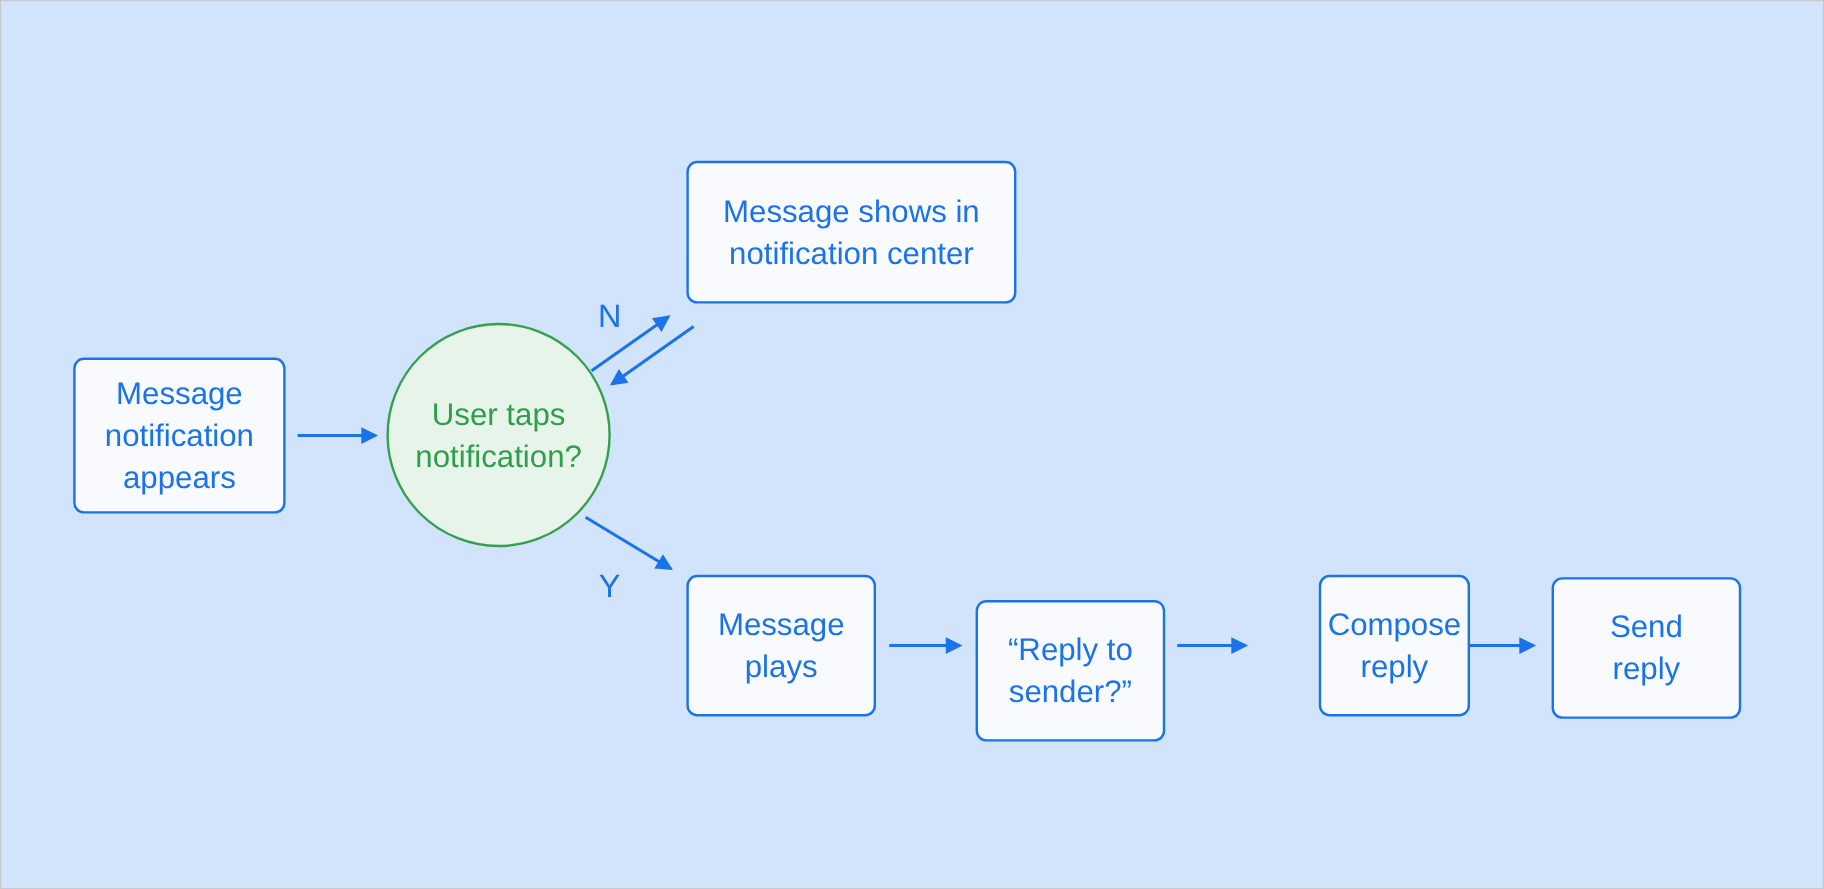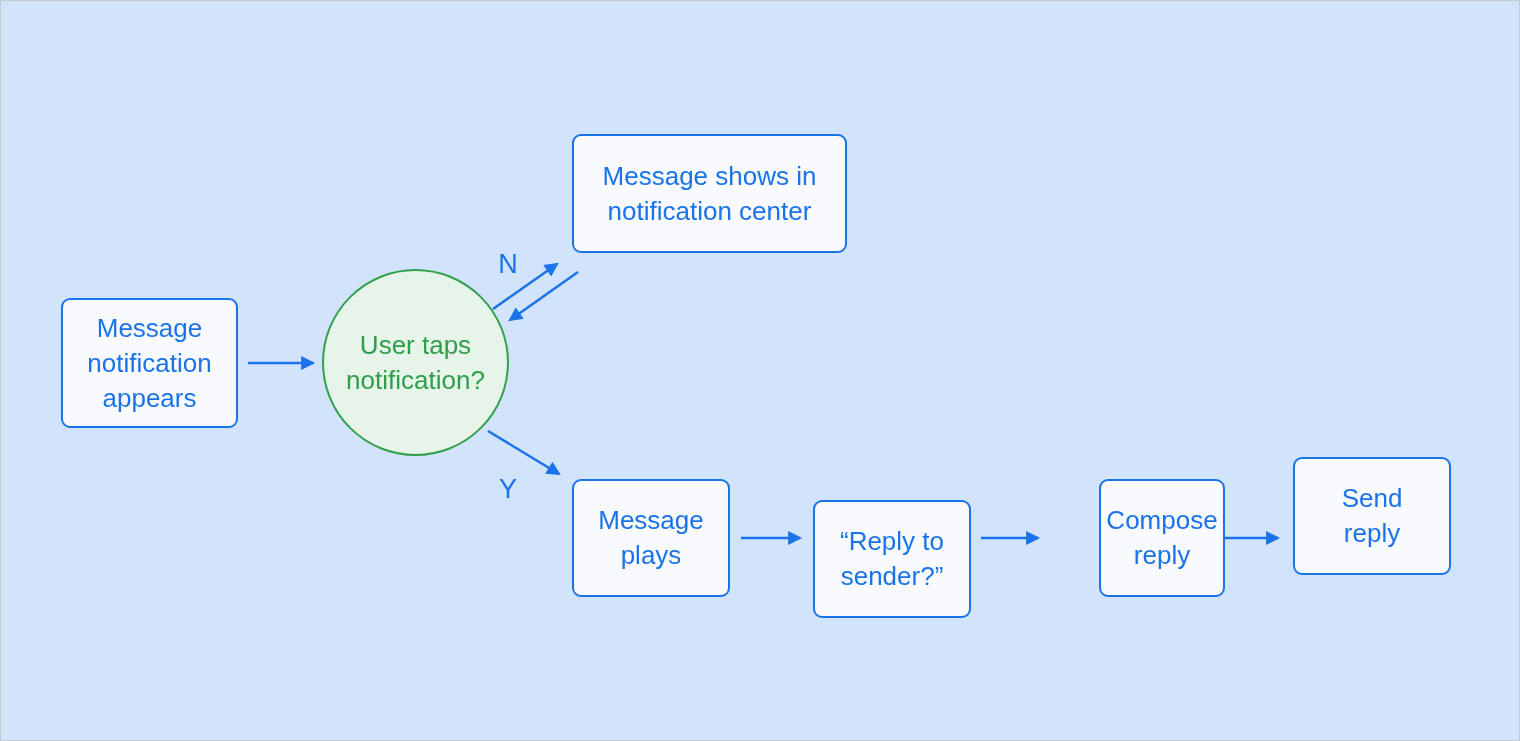--- a/index.html
+++ b/index.html
@@ -104,21 +104,21 @@
   <div class="node rect" style="left:812px; top:478px; width:158px; height:118px;margin-top:21px;">
     <span class="label">“Reply to
 sender?”</span>
   </div>
 
   <div class="node rect" style="left:1098px; top:478px; width:126px; height:118px;">
     <span class="label">Compose
 reply</span>
   </div>
 
-  <div class="node rect" style="left:1292px; top:456px; width:158px; height:118px;">
+  <div class="node rect" style="left:1292px; top:480px; width:158px; height:118px;">
     <span class="label">Send
 reply</span>
   </div>
 
   <div class="edge-label" style="left:507px; top:263px;">N</div>
 
   <div class="edge-label" style="left:507px; top:488px;">Y</div>
 
 </div>
 

